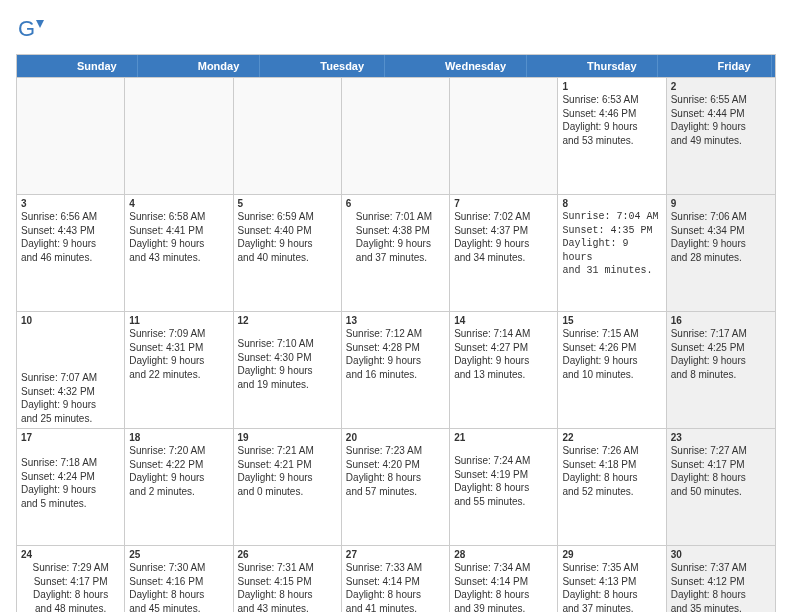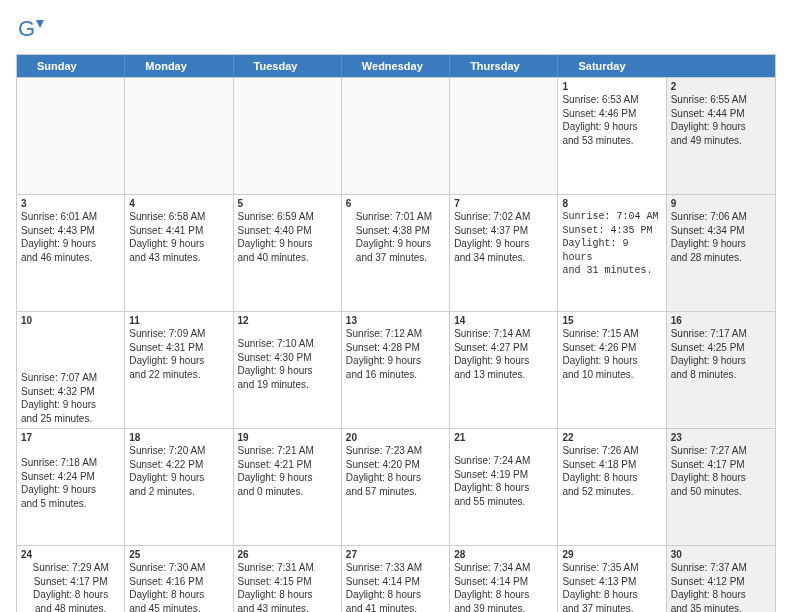--- a/index.html
+++ b/index.html
@@ -70,20 +70,21 @@
       grid-template-columns: repeat(7, 1fr);
       background: #3a7abf;
     }
     .cal-header-cell {
       color: white;
       font-size: 11px;
       font-weight: bold;
       padding: 5px 20px;
       text-align: left;
       border-right: 1px solid #5590cc;
+      margin-left: 40px;
     }
     .cal-header-cell:last-child { border-right: none; }
     .cal-body {
       flex: 1;
       display: grid;
       grid-template-rows: repeat(5, 1fr);
     }
     .cal-row {
       display: grid;
       grid-template-columns: repeat(7, 1fr);
@@ -133,20 +134,21 @@
     </div>
   </div>
 
   <div class="calendar">
     <div class="cal-header">
     <div class="cal-header-cell">Sunday</div>
         <div class="cal-header-cell">Monday</div>
         <div class="cal-header-cell">Tuesday</div>
         <div class="cal-header-cell">Wednesday</div>
         <div class="cal-header-cell">Thursday</div>
+        <div class="cal-header-cell">Friday</div>
         <div class="cal-header-cell">Saturday</div>
       </div>
     <div class="cal-body">
     <div class="cal-row">
           <div class="cal-cell empty"></div>
           <div class="cal-cell empty"></div>
           <div class="cal-cell empty"></div>
           <div class="cal-cell empty"></div>
           <div class="cal-cell empty"></div>
           <div class="cal-cell">
@@ -160,21 +162,21 @@
             <div class="day-num">2</div>
             <div class="day-info" style="white-space: pre-line;">Sunrise: 6:55 AM
 Sunset: 4:44 PM
 Daylight: 9 hours
 and 49 minutes.</div>
           </div>
         </div>
         <div class="cal-row">
           <div class="cal-cell">
             <div class="day-num">3</div>
-            <div class="day-info" style="white-space: pre-line;">Sunrise: 6:01 AM
+            <div class="day-info" style="white-space: pre-line;">Sunrise: 6:56 AM
 Sunset: 4:43 PM
 Daylight: 9 hours
 and 46 minutes.</div>
           </div>
           <div class="cal-cell">
             <div class="day-num">4</div>
             <div class="day-info" style="white-space: pre-line;">Sunrise: 6:58 AM
 Sunset: 4:41 PM
 Daylight: 9 hours
 and 43 minutes.</div>

